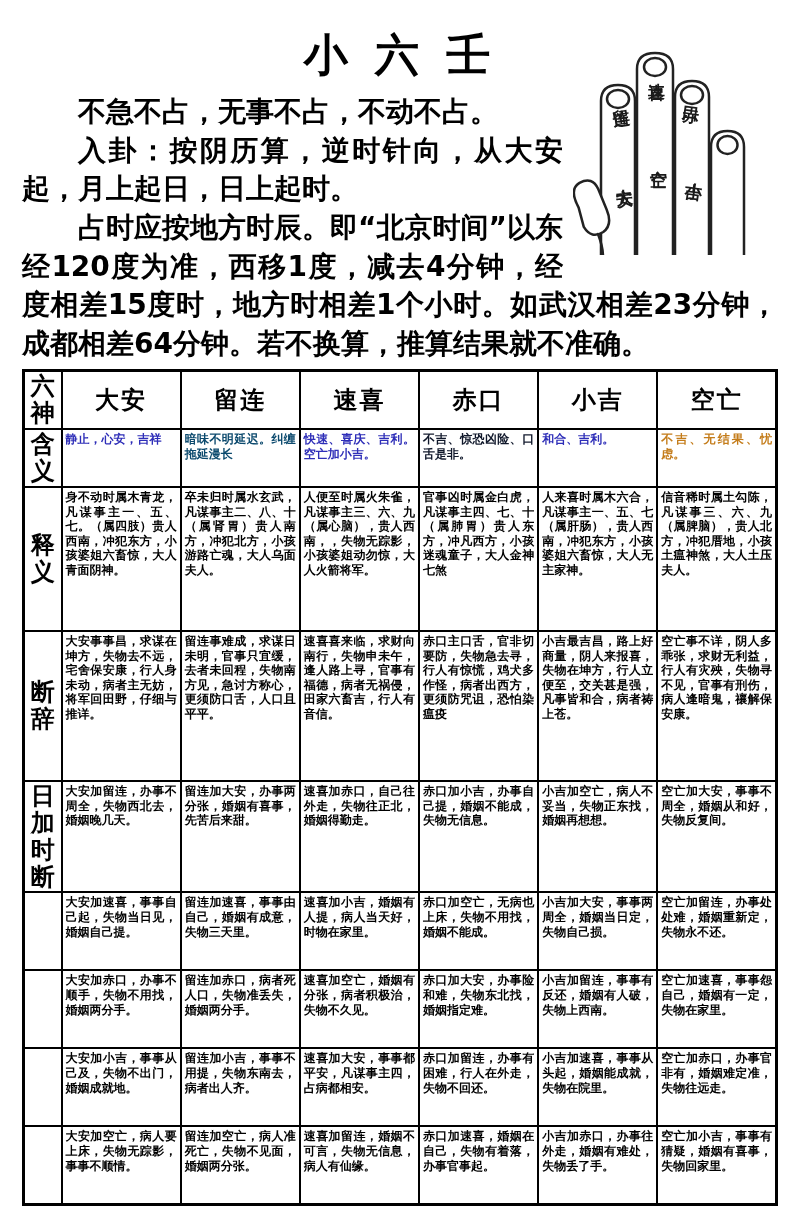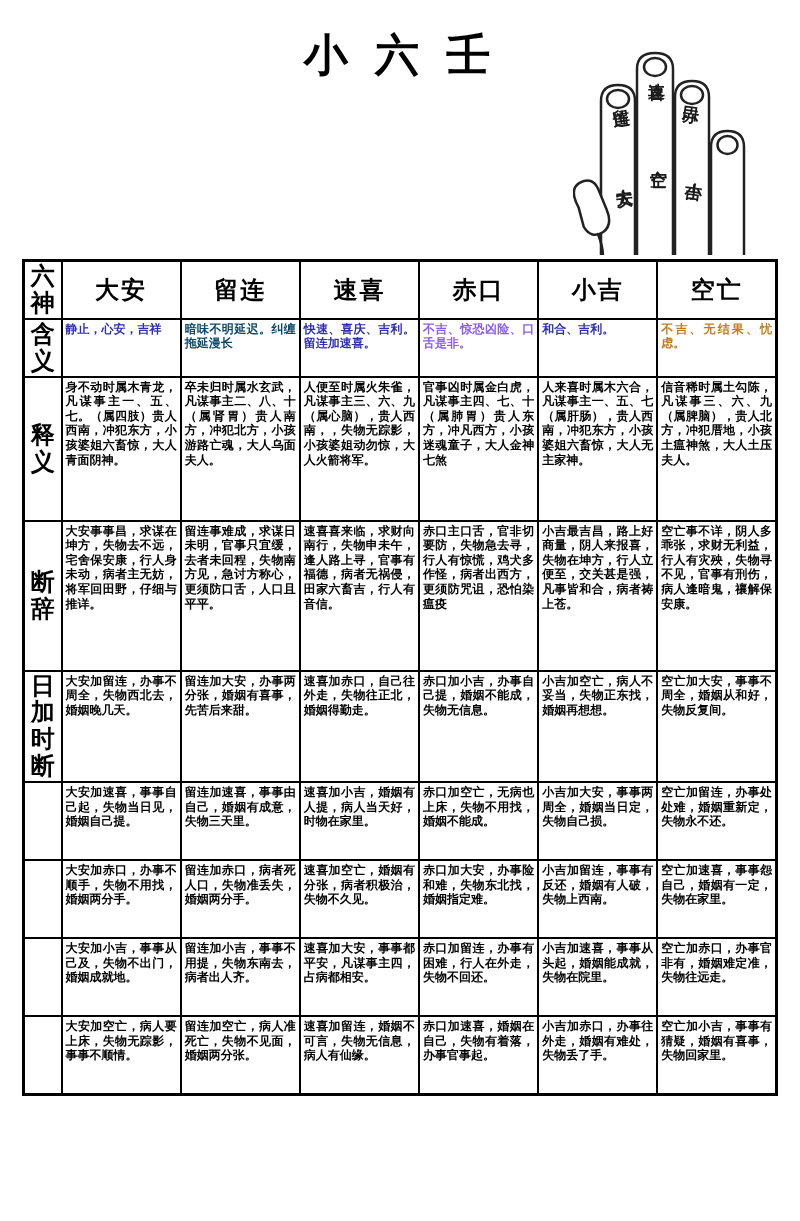--- a/index.html
+++ b/index.html
@@ -84,40 +84,45 @@
       </g>
     </svg>
     <span class="finger-label" style="left:34px; top:62px;  transform:rotate(-9deg);">留连</span>
     <span class="finger-label" style="left:38px; top:142px; transform:rotate(-7deg);">大安</span>
     <span class="finger-label" style="left:73px; top:36px;">速喜</span>
     <span class="finger-label" style="left:75px; top:124px;">空亡</span>
     <span class="finger-label" style="left:110px; top:60px;  transform:rotate(8deg);">赤口</span>
     <span class="finger-label" style="left:113px; top:136px; transform:rotate(8deg);">小吉</span>
   </div>
 
+  <div class="intro">
+    <p>不急不占，无事不占，不动不占。</p>
+    <p>入卦：按阴历算，逆时针向，从大安起，月上起日，日上起时。</p>
+    <p>占时应按地方时辰。即“北京时间”以东经120度为准，西移1度，减去4分钟，经度相差15度时，地方时相差1个小时。如武汉相差23分钟，成都相差64分钟。若不换算，推算结果就不准确。</p>
+  </div>
 
   <table class="liuren">
     <thead>
       <tr>
         <th class="corner">六神</th>
         <th class="colhead">大安</th>
         <th class="colhead">留连</th>
         <th class="colhead">速喜</th>
         <th class="colhead">赤口</th>
         <th class="colhead">小吉</th>
         <th class="colhead">空亡</th>
       </tr>
     </thead>
     <tbody>
       <tr class="r-meaning">
         <th class="rlabel">含义</th>
         <td class="cell" style="color: rgb(46, 46, 184);">静止，心安，吉祥</td>
         <td class="cell" style="color: #0c4a6e;">暗味不明延迟。纠缠拖延漫长</td>
-        <td class="cell" style="color: rgb(46, 46, 184);">快速、喜庆、吉利。留连加速喜。</td>
-        <td class="cell" style="color: #8b5cf6; border-radius: 22px;">不吉、惊恐凶险、口舌是非。</td>
+        <td class="cell" style="color: rgb(46, 46, 184);">快速、喜庆、吉利。空亡加小吉。</td>
+        <td class="cell" style="color: #0f172a; border-radius: 22px;">不吉、惊恐凶险、口舌是非。</td>
         <td class="cell" style="color: rgb(46, 46, 184);">和合、吉利。</td>
         <td class="cell" style="color: rgb(196, 124, 26);">不吉、无结果、忧虑。</td>
       </tr>
       <tr class="r-shiyi">
         <th class="rlabel">释义</th>
         <td class="cell">身不动时属木青龙，凡谋事主一、五、七。（属四肢）贵人西南，冲犯东方，小孩婆姐六畜惊，大人青面阴神。</td>
         <td class="cell">卒未归时属水玄武，凡谋事主二、八、十（属肾胃）贵人南方，冲犯北方，小孩游路亡魂，大人乌面夫人。</td>
         <td class="cell">人便至时属火朱雀，凡谋事主三、六、九（属心脑），贵人西南，，失物无踪影，小孩婆姐动勿惊，大人火箭将军。</td>
         <td class="cell">官事凶时属金白虎，凡谋事主四、七、十（属肺胃）贵人东方，冲凡西方，小孩迷魂童子，大人金神七煞</td>
         <td class="cell">人来喜时属木六合，凡谋事主一、五、七（属肝肠），贵人西南，冲犯东方，小孩婆姐六畜惊，大人无主家神。</td>

